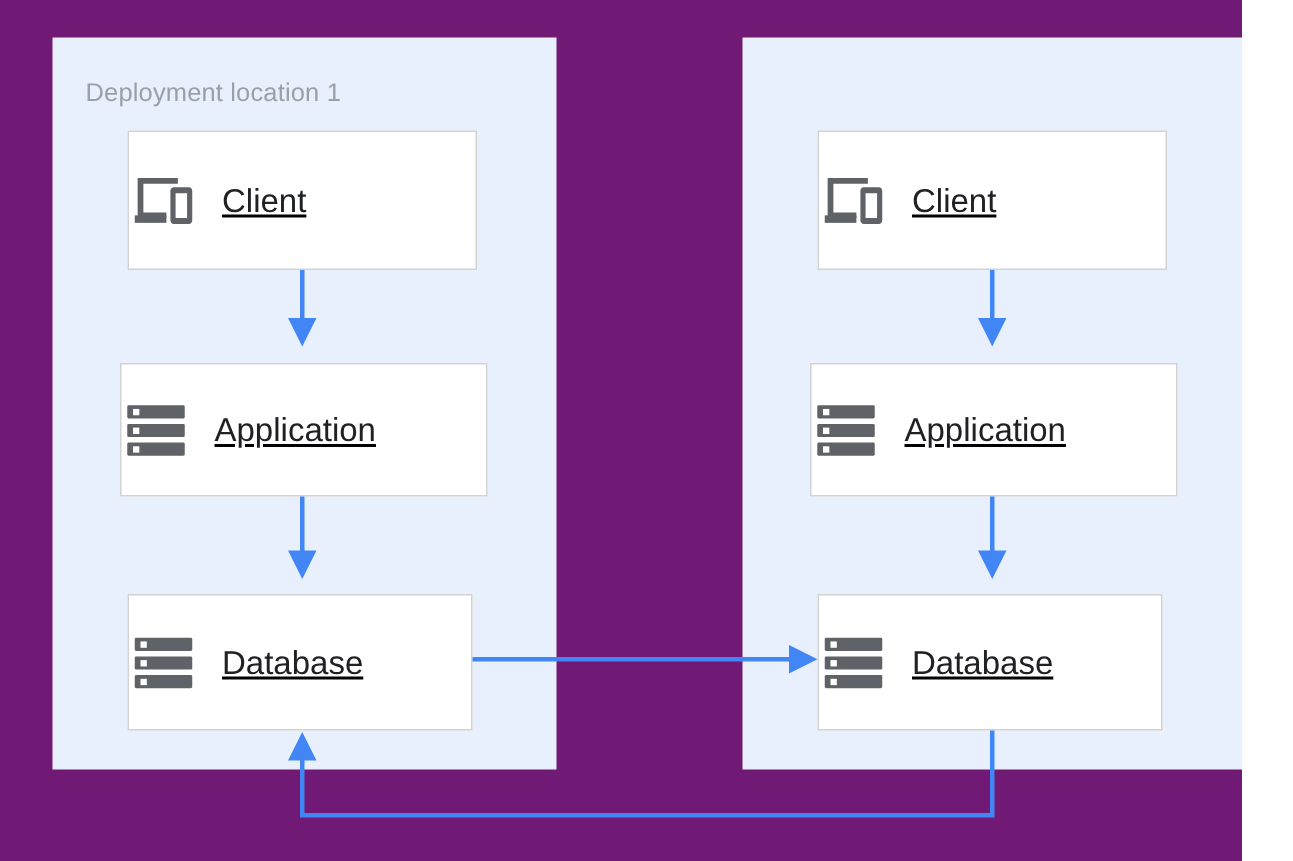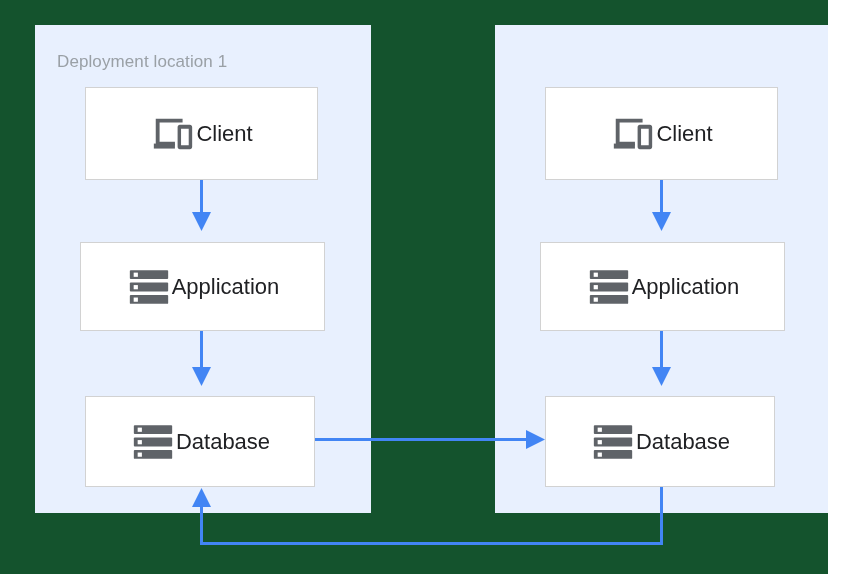--- a/index.html
+++ b/index.html
@@ -7,21 +7,21 @@
     padding: 0;
     background: #ffffff;
   }
   body {
     font-family: "Liberation Sans", sans-serif;
   }
   #canvas {
     position: relative;
     width: 828px;
     height: 574px;
-    background: #14532d;
+    background: #701a75;
     overflow: hidden;
   }
   .zone {
     position: absolute;
     background: #e8f0fe;
   }
   .zone-title {
     position: absolute;
     font-size: 17px;
     color: #9aa0a6;
@@ -30,21 +30,22 @@
     line-height: 1;
   }
   .node {
     position: absolute;
     background: #ffffff;
     border: 1px solid #d2d2d2;
     box-sizing: border-box;
     display: flex;
     flex-direction: row;
     align-items: center;
-    justify-content: center;
+    gap: 16px;
+    text-decoration: underline;
   }
   .node-icon {
     flex: 0 0 auto;
     width: 46px;
     height: 46px;
     display: flex;
     align-items: center;
     justify-content: center;
   }
   .node-label {

